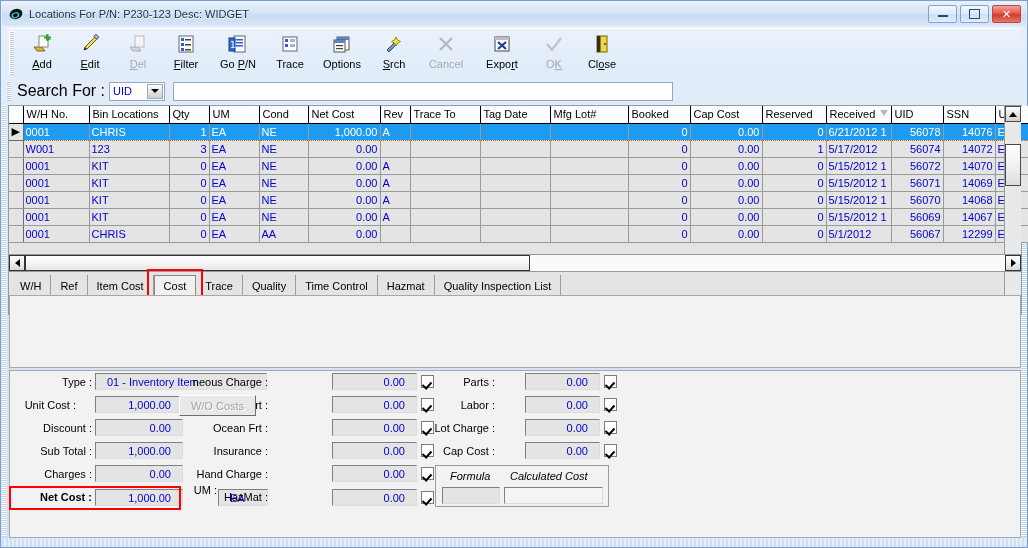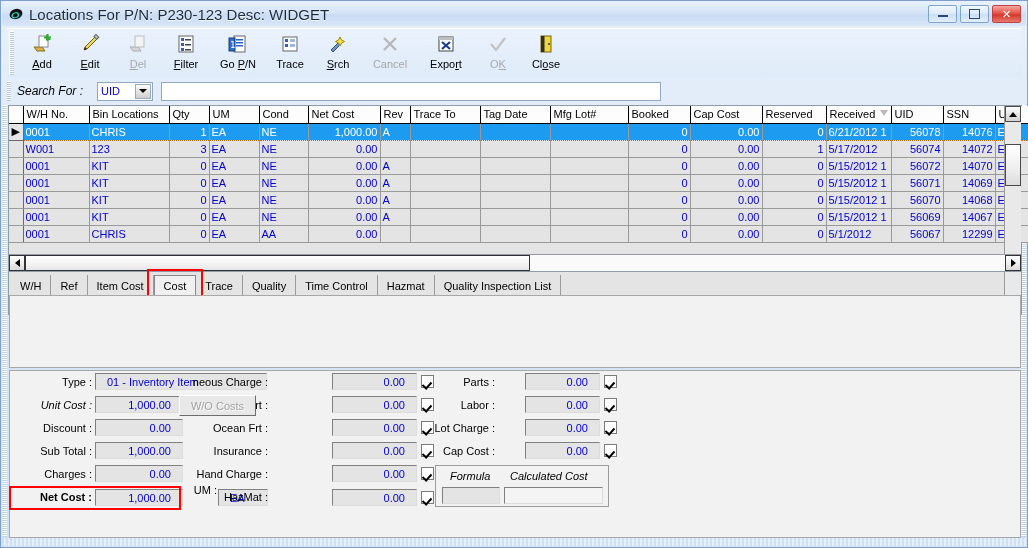--- a/index.html
+++ b/index.html
@@ -18,21 +18,21 @@
   
   .titlebar{
     position:absolute;left:1px;top:1px;right:1px;height:24px;
     background:linear-gradient(180deg,#e9f1fb 0%,#d4e3f6 45%,#c9dcf3 55%,#d8e6f8 100%);
     display:flex;align-items:center;
   }
   .title-icon{
     width:16px;height:16px;margin-left:6px;margin-right:5px;position:relative;flex:0 0 auto;
   }
   .title-text{
-    font-size:15px;color:#1b2a3d;white-space:nowrap;
+    font-size:11px;color:#1b2a3d;white-space:nowrap;
     text-shadow:0 1px 0 rgba(255,255,255,.8);
   }
   .wbtns{position:absolute;right:5px;top:3px;display:flex;gap:3px;}
   .wbtn{
     width:29px;height:18px;box-sizing:border-box;
     border:1px solid #7ea4d0;border-radius:2px;
     background:linear-gradient(180deg,#f2f7fd 0%,#dceaf9 48%,#cbdef4 52%,#e2eefb 100%);
     display:flex;align-items:center;justify-content:center;
     font-size:10px;color:#12365e;
   }
@@ -62,21 +62,21 @@
   .tbtn.disabled .lbl{color:#a8a8a8;}
   .tbtn.wide{width:56px;}
   u{text-decoration:underline;}
   
   .searchrow{
     position:absolute;left:6px;top:78px;right:6px;height:24px;
     display:flex;align-items:center;
   }
   .searchrow .grip{width:4px;height:20px;margin-right:6px;
     background:repeating-linear-gradient(180deg,#ffffff 0 1px,#b9c9dd 1px 2px);}
-  .search-label{font-size:12px;color:#000;margin-right:14px;font-style:italic;}
+  .search-label{font-size:16px;color:#000;margin-right:4px;}
   .combo{
     width:56px;height:19px;box-sizing:border-box;background:#fff;
     border:1px solid #8fa8c4;display:flex;align-items:center;position:relative;
   }
   .combo .val{font-size:11px;color:#0000cd;padding-left:3px;}
   .combo .arrow{
     position:absolute;right:1px;top:1px;width:16px;height:15px;
     background:linear-gradient(180deg,#fdfdfd 0%,#e4e4e4 50%,#cfcfcf 100%);
     border:1px solid #9aa9bb;box-sizing:border-box;
     display:flex;align-items:center;justify-content:center;
@@ -332,20 +332,33 @@
           <rect x="4" y="4" width="14" height="14" fill="#fff" stroke="#666"></rect>
           <rect x="6" y="6" width="3" height="3" fill="#2b5fd0"></rect>
           <rect x="6" y="11" width="3" height="3" fill="#2b5fd0"></rect>
           <rect x="11" y="6" width="5" height="3" fill="#9ab6e6"></rect>
           <rect x="11" y="11" width="5" height="3" fill="#9ab6e6"></rect>
         </svg>
       </span>
       <span class="lbl">Trace</span>
     </div>
 
+    <div class="tbtn wide">
+      <span class="ico">
+        <svg width="22" height="22" viewBox="0 0 22 22">
+          <rect x="6" y="4" width="12" height="13" fill="#fff" stroke="#555"></rect>
+          <rect x="6" y="4" width="12" height="3" fill="#5b83c8"></rect>
+          <rect x="3" y="7" width="11" height="12" fill="#fff" stroke="#555"></rect>
+          <rect x="3" y="7" width="11" height="3" fill="#5b83c8"></rect>
+          <rect x="5" y="12" width="7" height="1.2" fill="#444"></rect>
+          <rect x="5" y="15" width="7" height="1.2" fill="#444"></rect>
+        </svg>
+      </span>
+      <span class="lbl">Options</span>
+    </div>
 
     <div class="tbtn">
       <span class="ico">
         <svg width="22" height="22" viewBox="0 0 22 22">
           <path d="M4 17 L13 8 L15 10 L6 19 Z" fill="#6f93c9" stroke="#33517f"></path>
           <path d="M13 4 l1.5 3 l3 1.5 l-3 1.5 l-1.5 3 l-1.5 -3 l-3 -1.5 l3 -1.5 Z" fill="#f2e14a" stroke="#9d8c00"></path>
         </svg>
       </span>
       <span class="lbl"><u>S</u>rch</span>
     </div>
@@ -631,21 +644,21 @@
     <div class="tab">Hazmat</div>
     <div class="tab">Quality Inspection List</div>
   </div>
   <div class="tabhl"></div>
 
   <div class="contentpanel"></div>
 
   <div class="formpanel">
 
     <span class="flabel" style="left:20px;top:5px;width:62px;">Type :</span>
-    <span class="flabel" style="left:20px;top:28px;width:62px;font-style:italic;">Unit Cost :</span>
+    <span class="flabel" style="left:4px;top:28px;width:62px;">Unit Cost :</span>
     <span class="flabel" style="left:20px;top:51px;width:62px;">Discount :</span>
     <span class="flabel" style="left:20px;top:74px;width:62px;">Sub Total :</span>
     <span class="flabel" style="left:20px;top:97px;width:62px;">Charges :</span>
     <span class="flabel bold" style="left:8px;top:120px;width:74px;">Net Cost :</span>
 
     <div class="fld" style="left:85px;top:2px;width:172px;">01 - Inventory Item</div>
     <div class="fld r" style="left:85px;top:25px;width:88px;">1,000.00</div>
     <div class="fld r" style="left:85px;top:48px;width:88px;">0.00</div>
     <div class="fld r" style="left:85px;top:71px;width:88px;">1,000.00</div>
     <div class="fld r" style="left:85px;top:94px;width:88px;">0.00</div>

